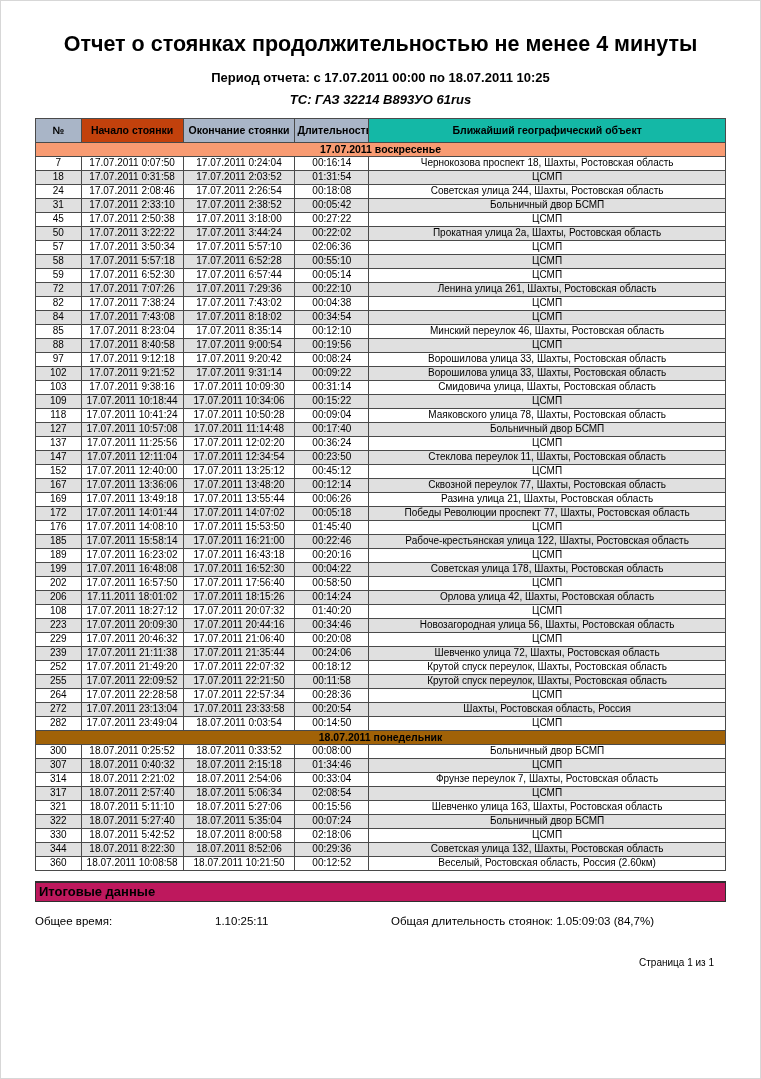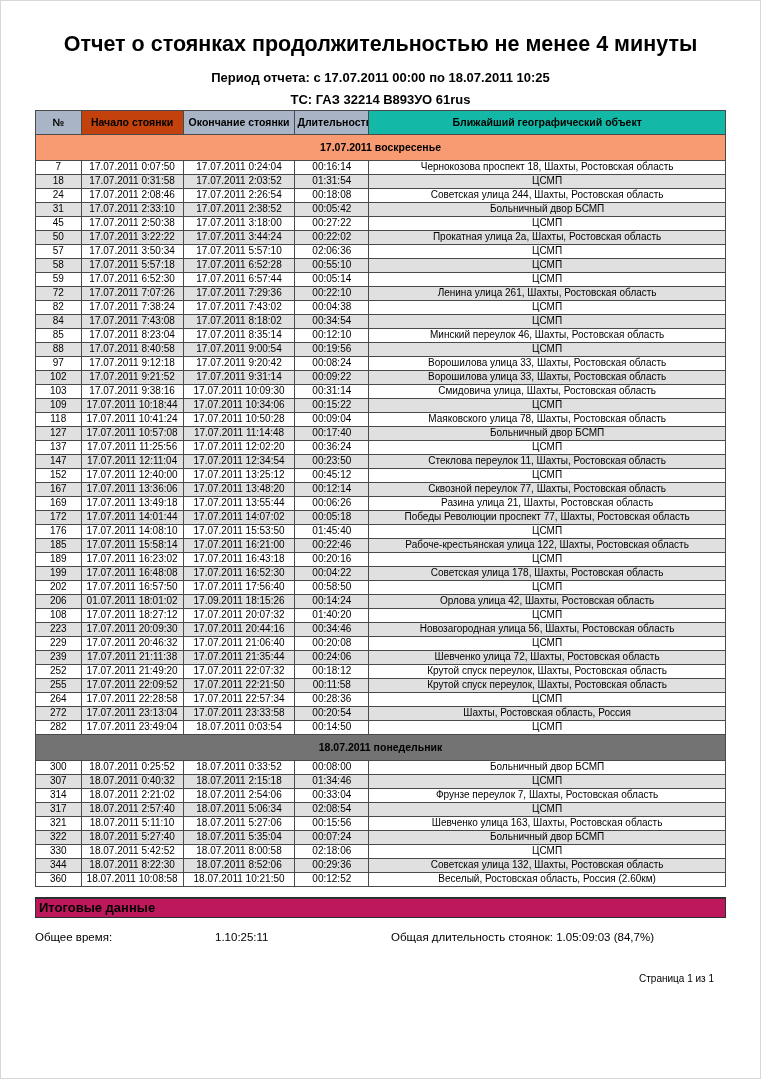--- a/index.html
+++ b/index.html
@@ -12,37 +12,37 @@
     overflow: hidden;
   }
   .page { padding: 28px 34px 0 34px; }
   .title {
     font-size: 21.5px; font-weight: bold; text-align: center;
     line-height: 1.42; max-width: 660px; margin: 0 auto 10px auto;
   }
   .subtitle {
     font-size: 13px; font-weight: bold; text-align: center; margin-bottom: 7px;
   }
-  .subtitle.vehicle { margin-bottom: 3px; }
+  .subtitle.vehicle { margin-bottom: 11px; font-style: italic; }
   table.report {
     width: 100%; border-collapse: collapse; table-layout: fixed;
     font-size: 10px;
   }
   table.report th, table.report td {
     border: 1px solid #4a4a4a;
     text-align: center; vertical-align: middle;
     padding: 0 2px;
     overflow: hidden; white-space: nowrap;
   }
   table.report th {
     height: 24px; font-size: 10.5px; font-weight: bold;
   }
   table.report td { height: 14px; line-height: 12px; }
   tr.section-row td {
-    height: 26px; font-weight: bold; font-size: 10.5px; margin-left: 16px;
+    height: 14px; font-weight: bold; font-size: 10.5px; margin-left: 16px;
   }
   tr.alt td { background: #e0e0e0; }
   .summary-bar {
     margin-top: 10px;
     border: 1px solid #2f2f2f;
     border-top-width: 2px;
     height: 21px; line-height: 18px;
     font-size: 13px; font-weight: bold;
     padding-left: 3px;
   }
@@ -299,22 +299,22 @@
         </tr>
         <tr>
           <td>202</td>
           <td>17.07.2011 16:57:50</td>
           <td>17.07.2011 17:56:40</td>
           <td>00:58:50</td>
           <td>ЦСМП</td>
         </tr>
         <tr class="alt">
           <td>206</td>
-          <td>01.07.2011 18:01:02</td>
-          <td>17.09.2011 18:15:26</td>
+          <td>17.11.2011 18:01:02</td>
+          <td>17.07.2011 18:15:26</td>
           <td>00:14:24</td>
           <td>Орлова улица 42, Шахты, Ростовская область</td>
         </tr>
         <tr>
           <td>108</td>
           <td>17.07.2011 18:27:12</td>
           <td>17.07.2011 20:07:32</td>
           <td>01:40:20</td>
           <td>ЦСМП</td>
         </tr>
@@ -368,21 +368,21 @@
           <td>Шахты, Ростовская область, Россия</td>
         </tr>
         <tr>
           <td>282</td>
           <td>17.07.2011 23:49:04</td>
           <td>18.07.2011 0:03:54</td>
           <td>00:14:50</td>
           <td>ЦСМП</td>
         </tr>
         <tr class="section-row">
-          <td colspan="5" style="background: #737373;">18.07.2011 понедельник</td>
+          <td colspan="5" style="background: #a16207;">18.07.2011 понедельник</td>
         </tr>
         <tr>
           <td>300</td>
           <td>18.07.2011 0:25:52</td>
           <td>18.07.2011 0:33:52</td>
           <td>00:08:00</td>
           <td>Больничный двор БСМП</td>
         </tr>
         <tr class="alt">
           <td>307</td>

